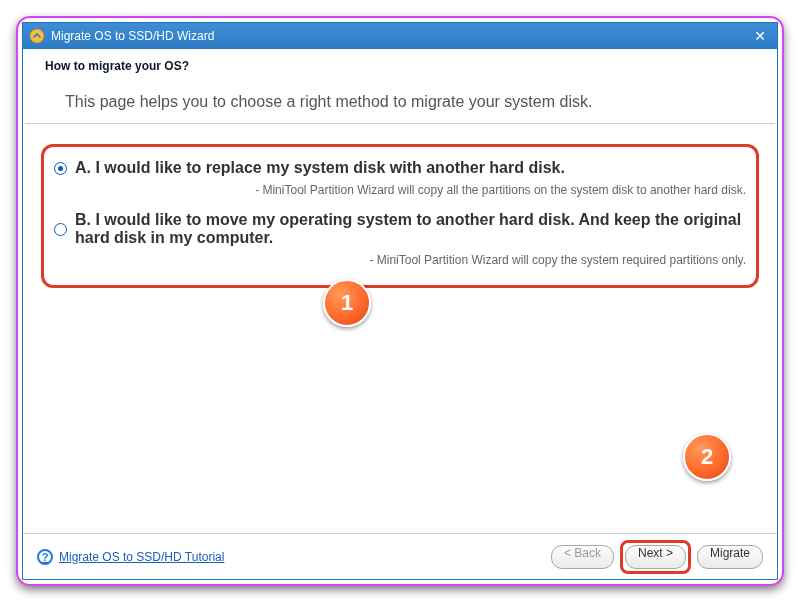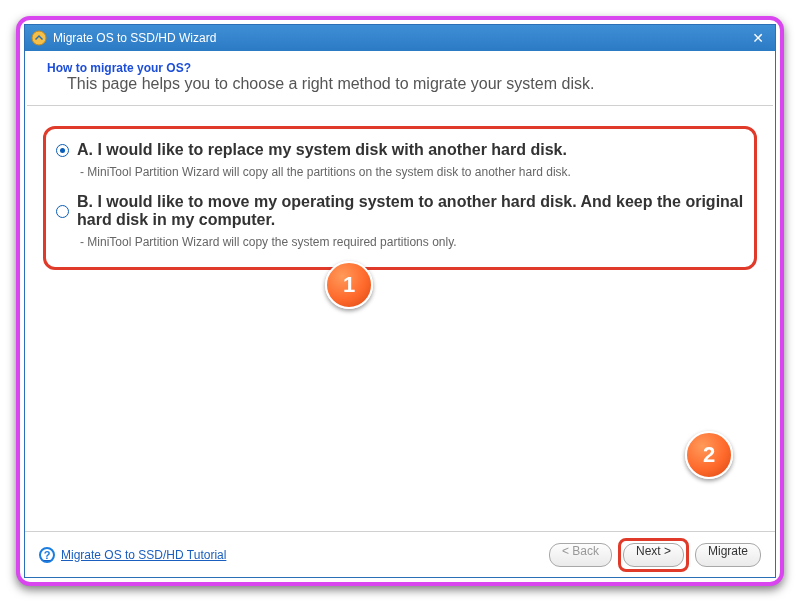--- a/index.html
+++ b/index.html
@@ -12,21 +12,21 @@
     width: 800px;
     height: 602px;
     position: relative;
   }
   .outer-frame {
     position: absolute;
     left: 16px;
     top: 16px;
     width: 768px;
     height: 570px;
-    border: 4px solid #d946ef;
+    border: 2px solid #d946ef;
     border-radius: 14px;
     box-shadow: 0 4px 10px rgba(0,0,0,0.5);
     background: #fff;
     overflow: hidden;
   }
   .window {
     position: absolute;
     left: 4px;
     top: 4px;
     right: 4px;
@@ -64,24 +64,24 @@
     font-size: 14px;
     text-align: center;
     line-height: 18px;
     cursor: pointer;
   }
   .header {
     padding: 10px 22px 12px 22px;
     color: #333;
   }
   .header h1 {
-    margin: 0 0 0 0;
-    font-size: 12px;
-    font-weight: bold;
-    color: #1d4ed8;
+    margin: 0 0 20px 0;
+    font-size: 12px;
+    font-weight: bold;
+    color: #0f172a;
   }
   .header p {
     margin: 0;
     padding-left: 20px;
     color: #555;
     font-size: 16px;
   }
   .divider {
     height: 1px;
     background: #d0d0d0;
@@ -124,20 +124,21 @@
   }
   .radio-label {
     font-weight: bold;
     color: #333;
     font-size: 16px;
   }
   .radio-desc {
     margin: 0 0 14px 24px;
     color: #666;
     font-size: 12px;
+    text-align: right;
   }
   .radio-desc:last-child { margin-bottom: 8px; }
   .callout {
     position: absolute;
     width: 48px;
     height: 48px;
     border-radius: 50%;
     background: radial-gradient(circle at 35% 30%, #ff9a5a, #ff6a2c 55%, #d94410 100%);
     box-shadow: 0 2px 4px rgba(0,0,0,0.4);
     border: 2px solid #fff;

